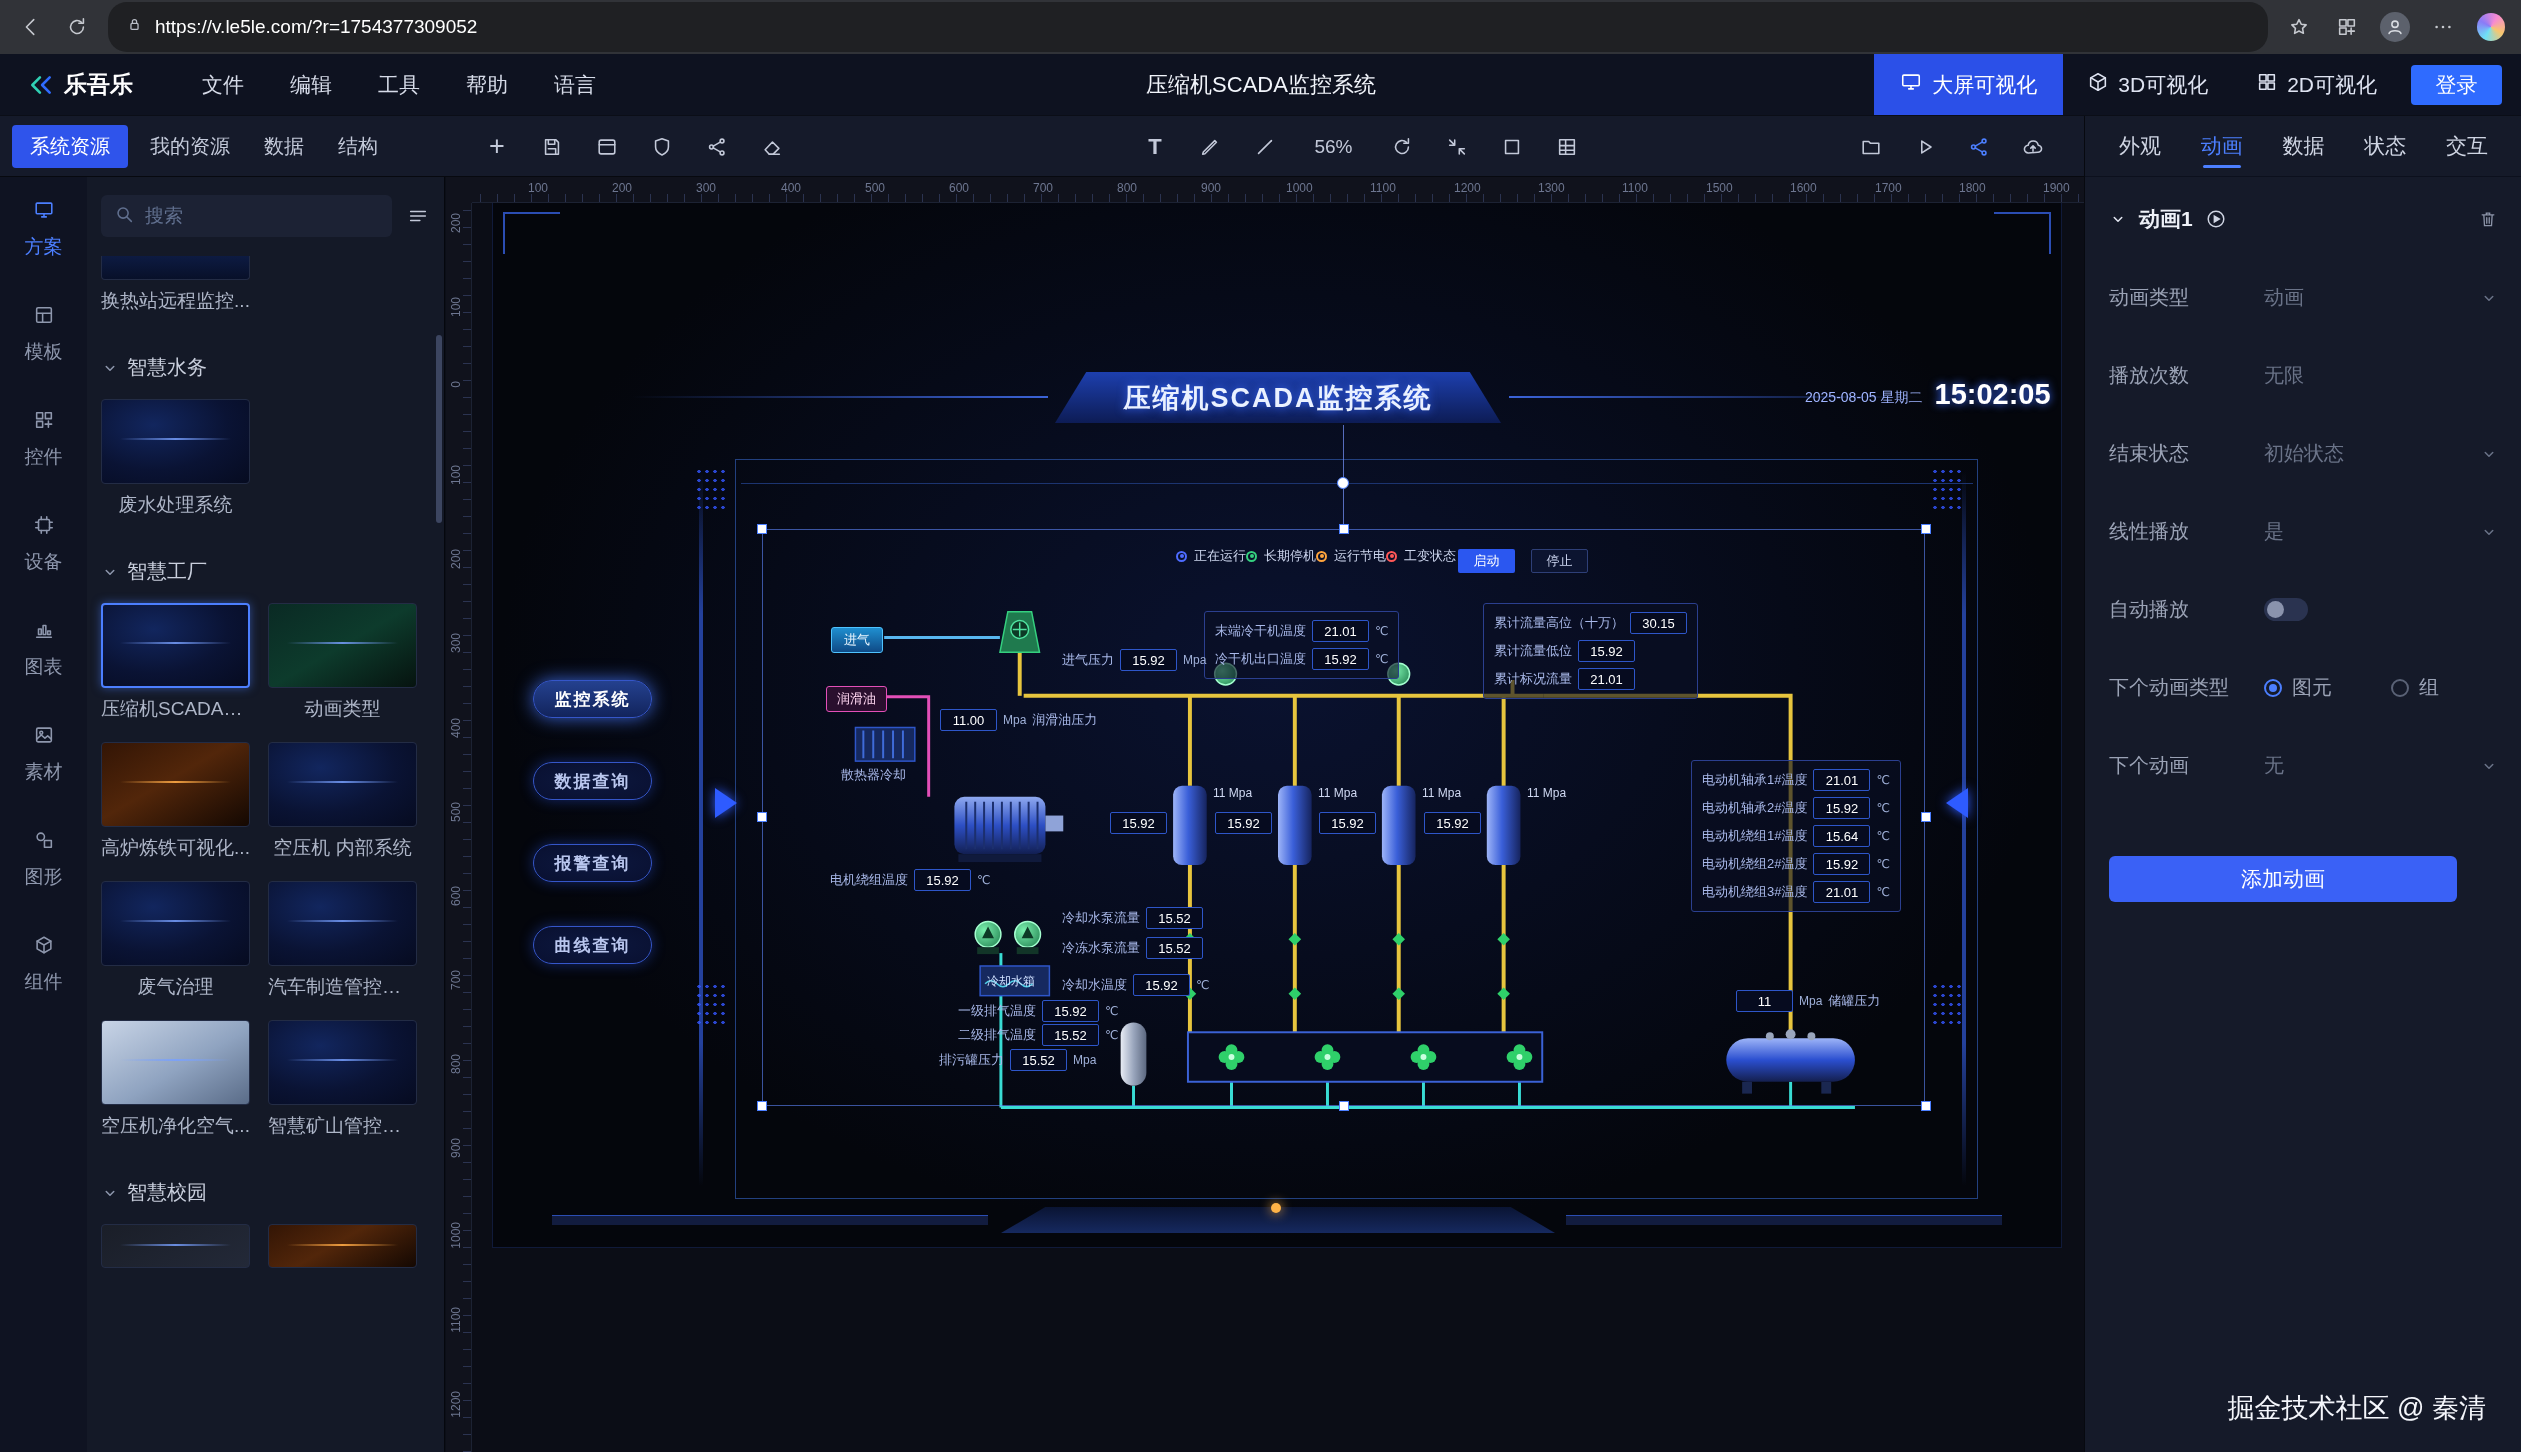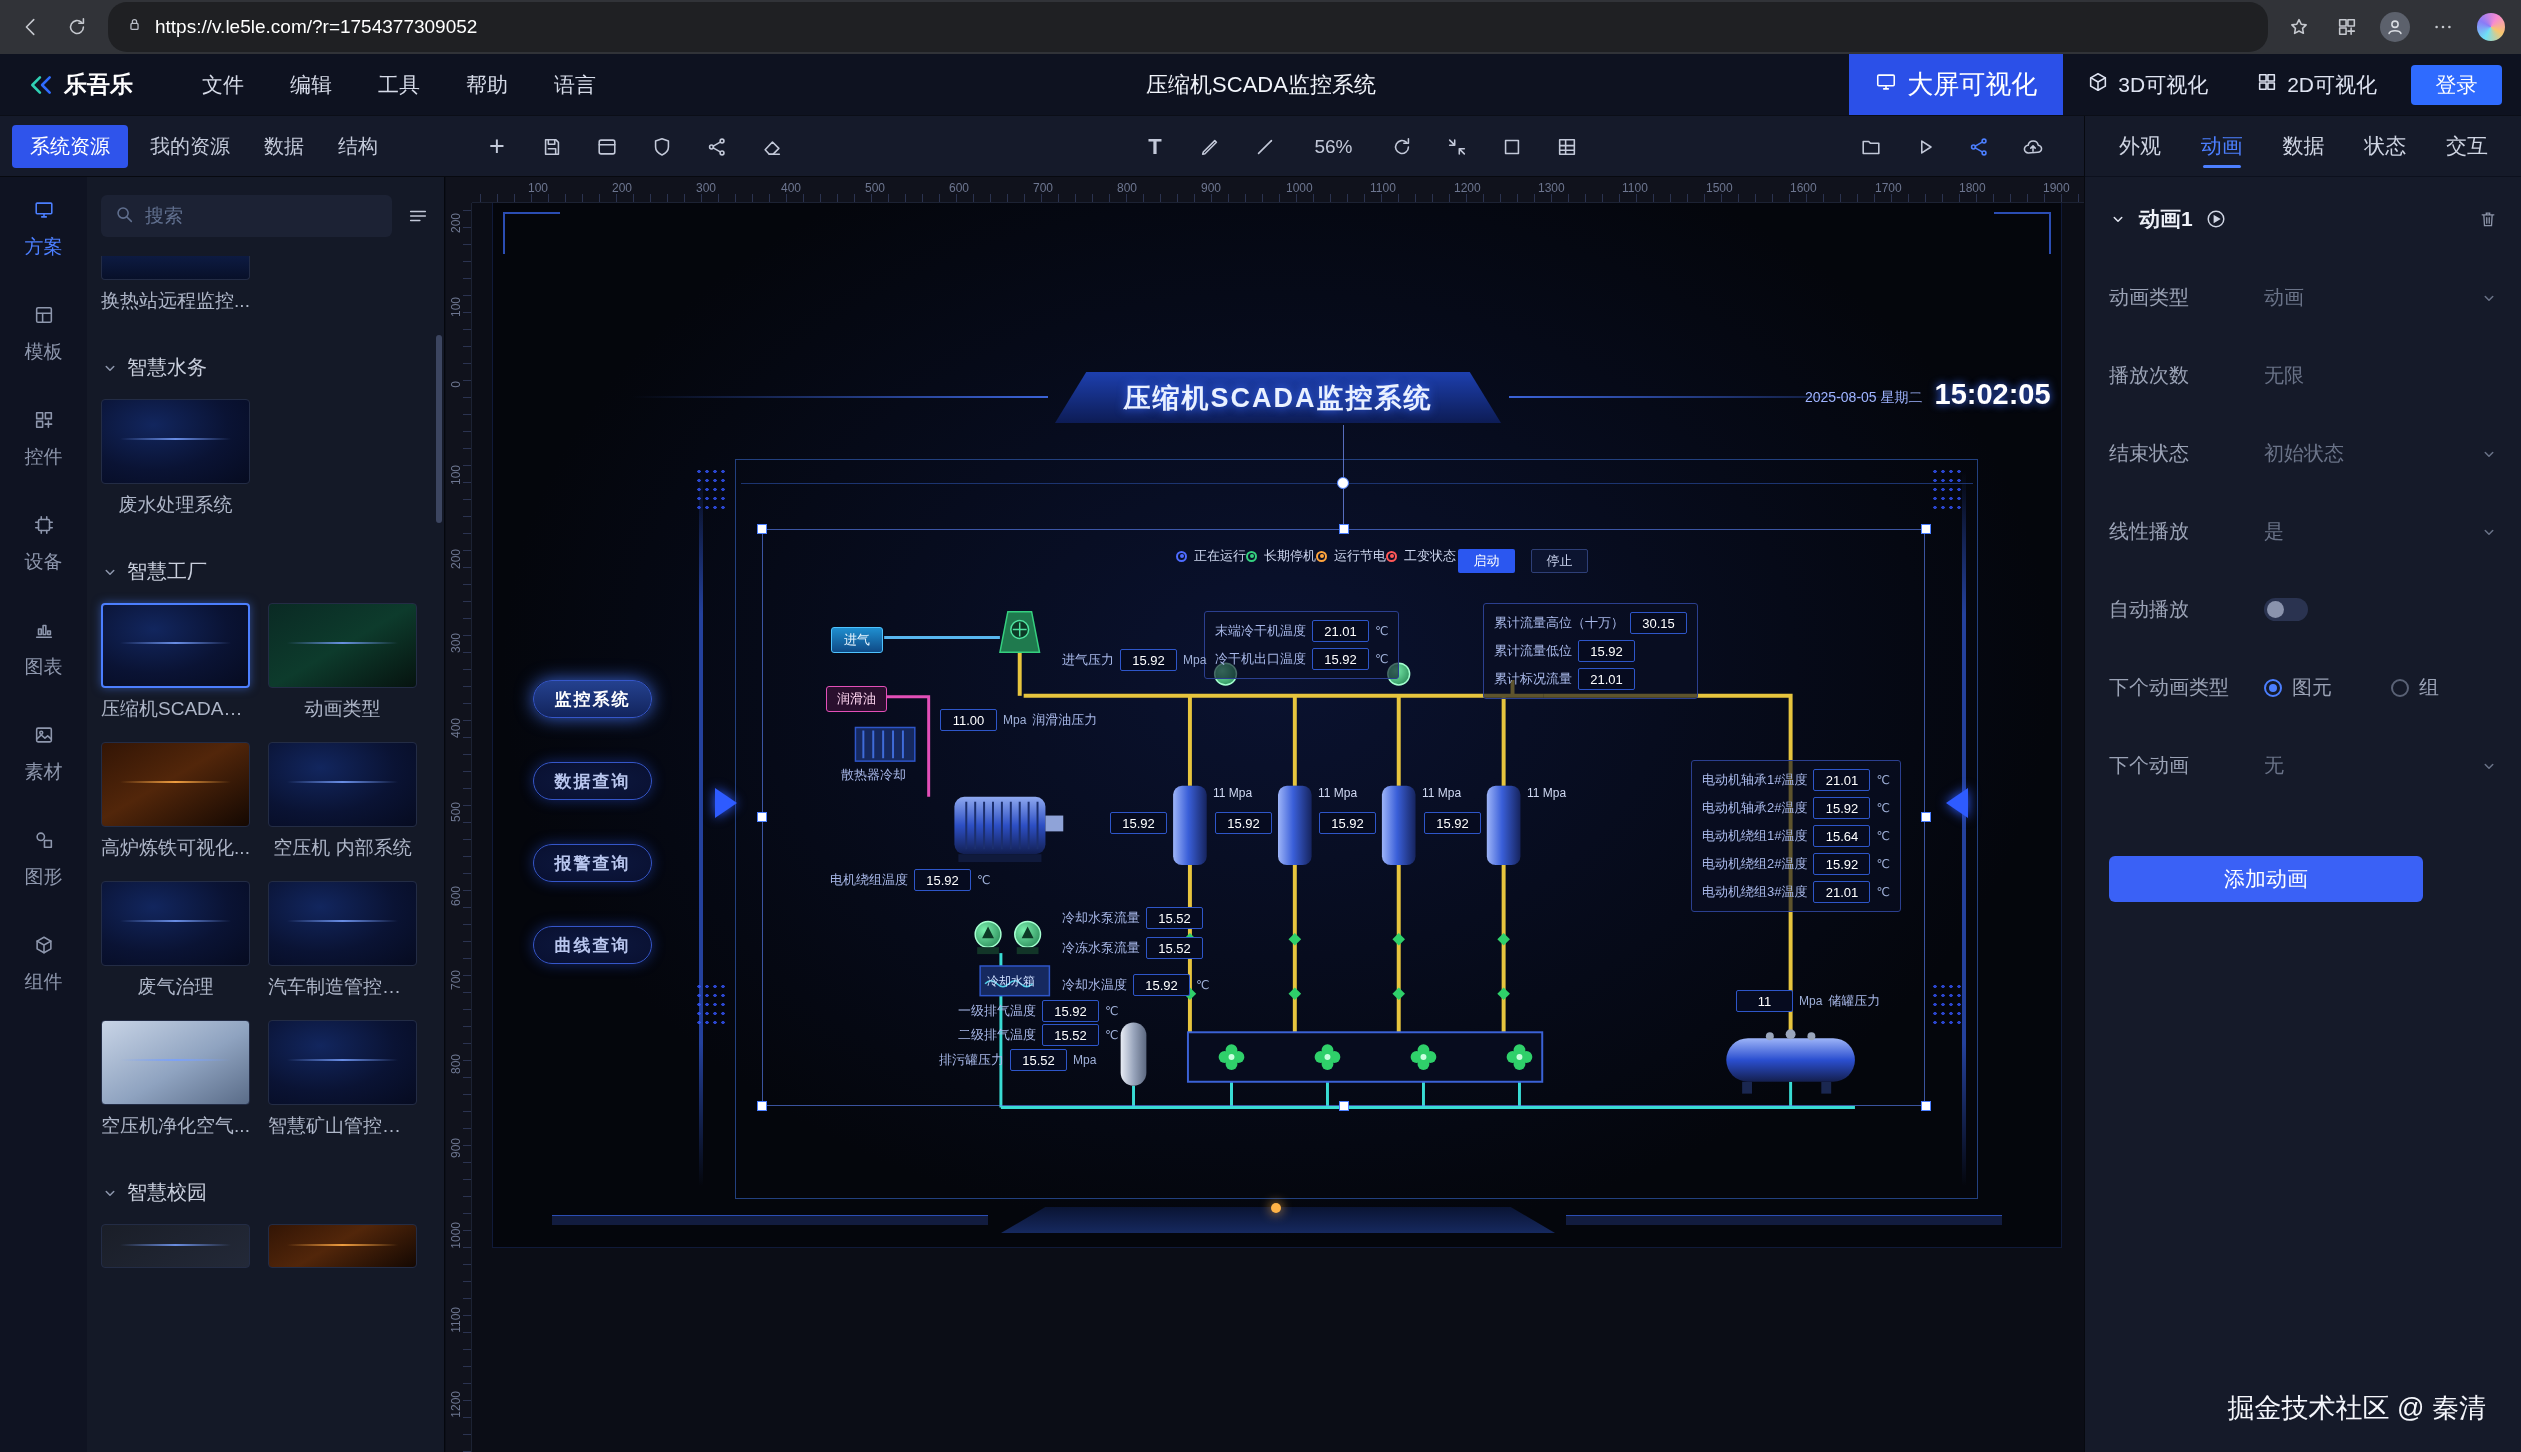--- a/index.html
+++ b/index.html
@@ -23,21 +23,21 @@
   #menubar { position:absolute; left:0; top:54px; width:2522px; height:61px; background:#0e1220;
     display:flex; align-items:center; color:#dfe4f2; }
   #logo { display:flex; align-items:center; gap:10px; margin-left:28px; }
   #logo .logo-mark { color:#2f6bff; display:flex; }
   #logo .logo-text { font-size:23px; font-weight:bold; color:#fff; }
   #menu-items { display:flex; gap:46px; margin-left:69px; font-size:21px; color:#d6dbe8; }
   #menu-items .menu-item { cursor:default; }
   #doc-title { position:absolute; left:50%; transform:translateX(-50%); font-size:22px; color:#f2f5fb; }
   #menubar-right { position:absolute; right:0; top:0; height:61px; display:flex; align-items:center; }
   #btn-bigscreen { height:61px; padding:0 26px; background:#2b50e8; color:#fff; display:flex; align-items:center;
-    gap:10px; font-size:26px; }
+    gap:10px; font-size:21px; }
   .mb-mode { display:flex; align-items:center; gap:9px; padding:0 24px; font-size:21px; color:#dfe4f2; }
   #btn-login { width:91px; height:40px; background:#2f6bff; border-radius:4px; color:#fff; font-size:21px;
     display:flex; align-items:center; justify-content:center; margin:0 20px 0 10px; }
 
   
   #toolbar { position:absolute; left:0; top:116px; width:2084px; height:61px; background:#151a2a;
     border-bottom:1px solid #07090f; display:flex; align-items:center; color:#c3c9d9; }
   #tb-tabs { display:flex; align-items:center; gap:10px; padding-left:12px; width:446px; flex:none; }
   .tb-tab { font-size:20px; color:#c3c9d9; padding:8px 12px; border-radius:4px; white-space:nowrap; }
   .tb-tab.active { background:#2f54eb; color:#fff; padding:8px 18px; }
@@ -196,21 +196,21 @@
   .rp-value { font-size:20px; color:#6a7388; margin-left:26px; flex:1; }
   .rp-chev { color:#6a7388; display:flex; }
   .toggle { width:44px; height:23px; border-radius:12px; background:#2a3350; position:relative; margin-left:26px; }
   .toggle i { position:absolute; left:3px; top:3px; width:17px; height:17px; border-radius:50%; background:#8a93ad; }
   .radio-group { display:flex; gap:59px; margin-left:26px; }
   .radio { display:flex; align-items:center; gap:10px; font-size:20px; color:#9aa2b5; }
   .radio .rdot { width:18px; height:18px; border-radius:50%; border:2px solid #5a6276; position:relative; }
   .radio.checked .rdot { border-color:#4c7fff; }
   .radio.checked .rdot::after { content:""; position:absolute; left:3px; top:3px; width:8px; height:8px;
     border-radius:50%; background:#4c7fff; }
-  #rp-add { margin-top:77px; width:314px; height:46px; background:#3a61f6; border-radius:6px; color:#fff;
+  #rp-add { margin-top:77px; width:348px; height:46px; background:#3a61f6; border-radius:6px; color:#fff;
     font-size:21px; display:flex; align-items:center; justify-content:center; }
 
   #watermark { position:absolute; right:36px; bottom:26px; font-size:27px; color:#f4f6fb; z-index:50; }
 
   .chev-ic { display:inline-flex; }
 </style>
 </head>
 <body>
 
 <div id="app">

